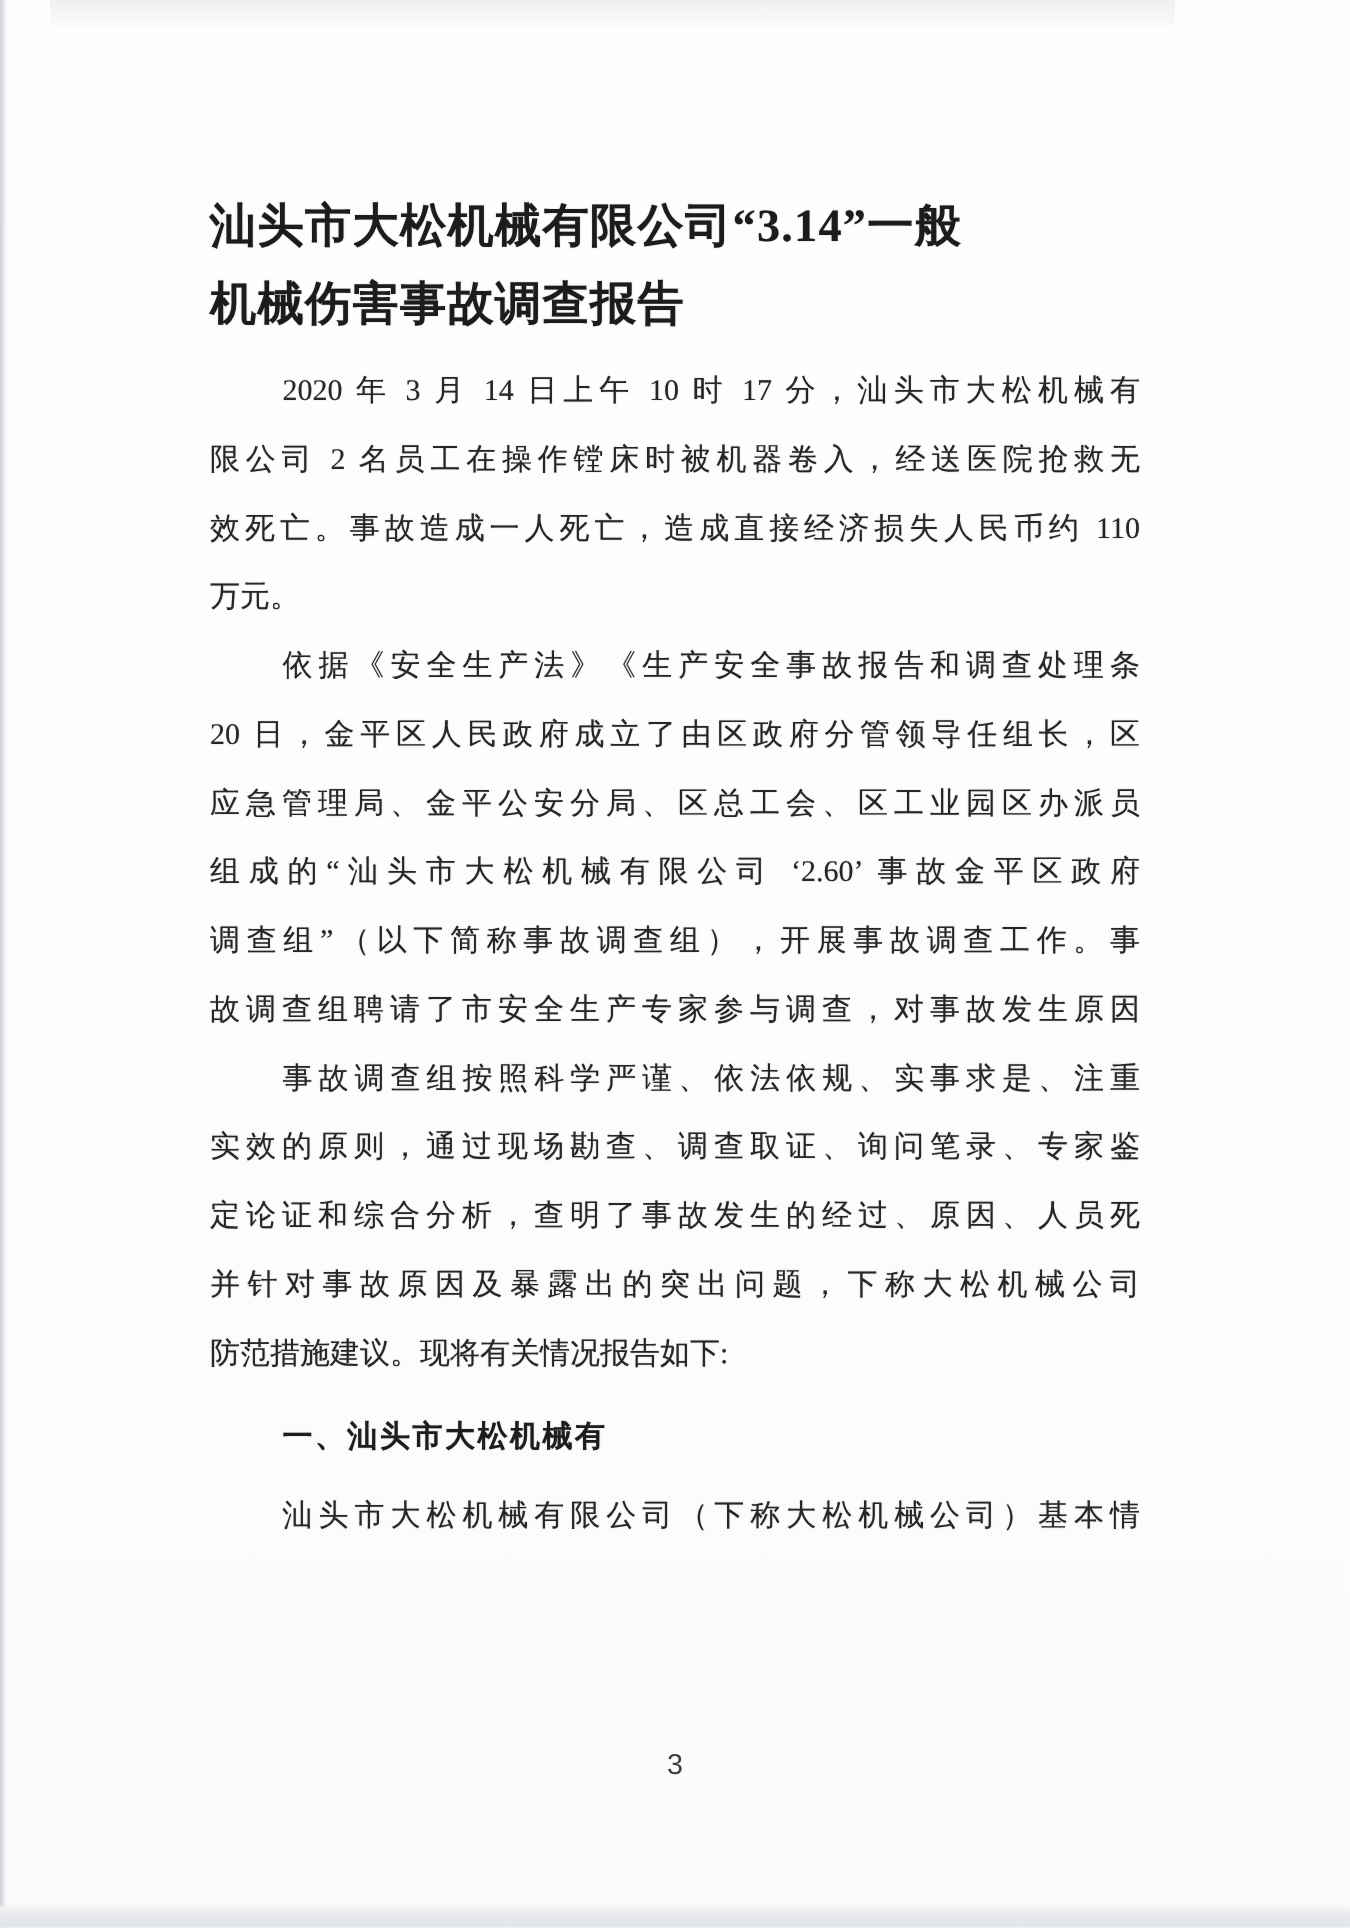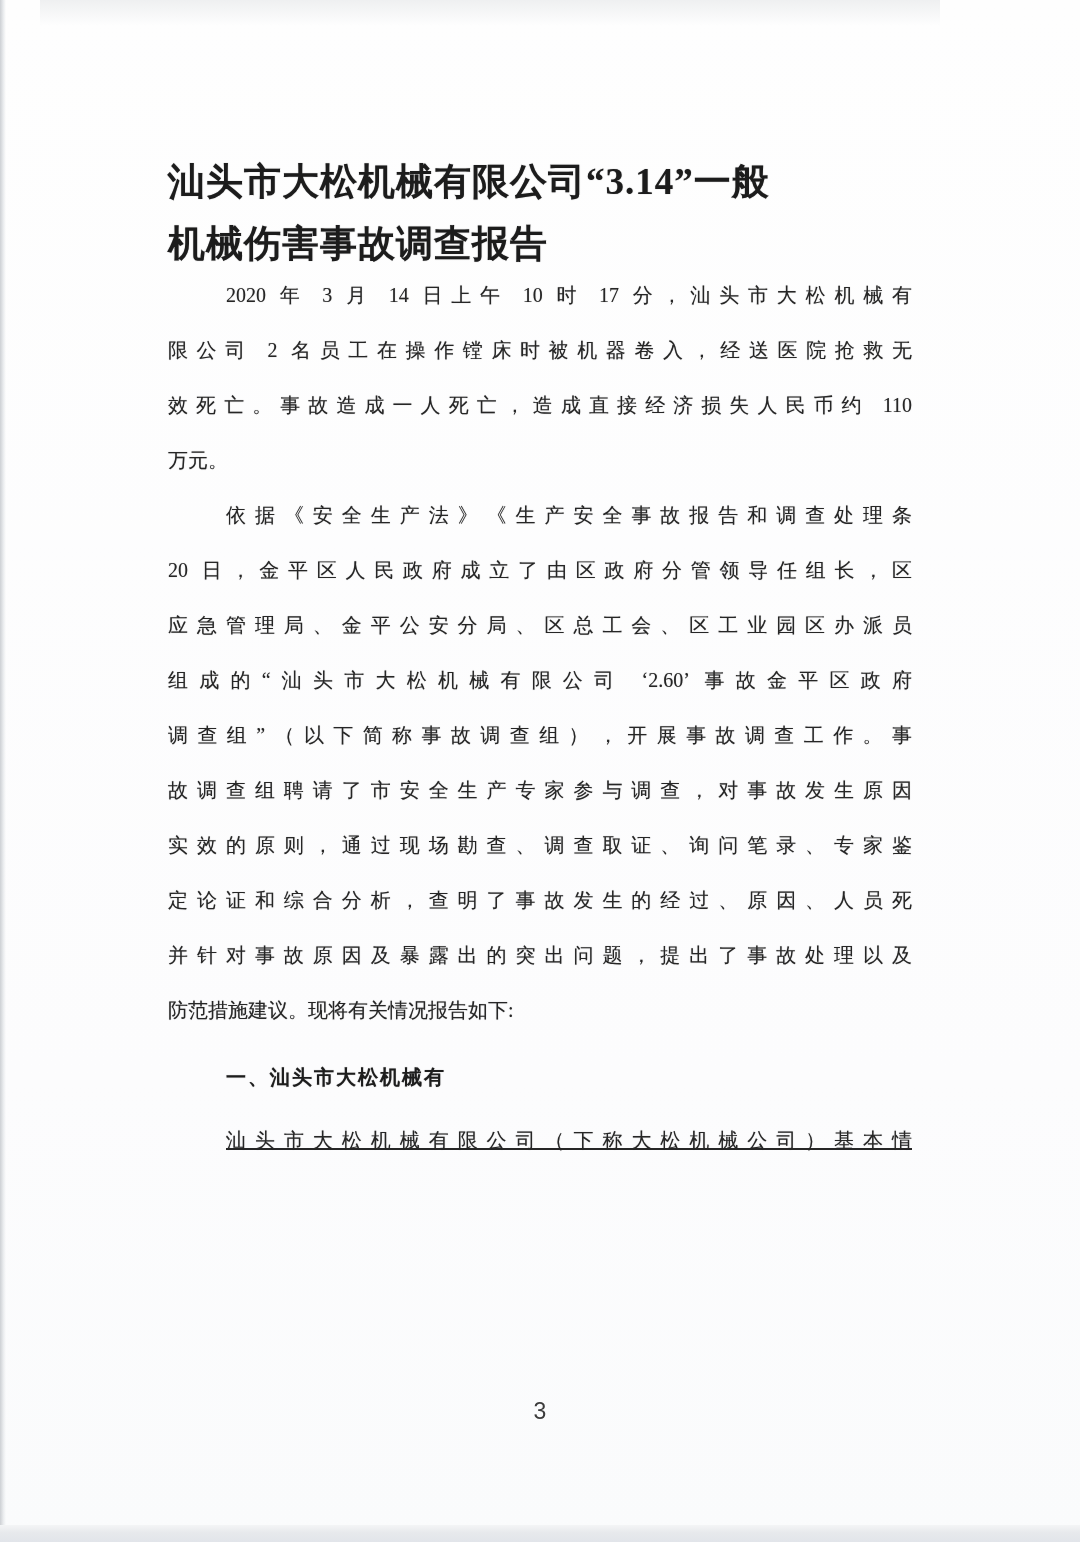--- a/index.html
+++ b/index.html
@@ -51,45 +51,45 @@
     font-size: 37px;
     line-height: 62px;
     letter-spacing: 1px;
     text-shadow: 0 0 1px rgba(25,25,25,0.45);
   }
   .title-line { display: block; white-space: nowrap; }
 
   .body-block {
     position: absolute;
     left: 168px;
-    top: 268px;
+    top: 286px;
     width: 744px;
     color: #262626;
-    font-size: 20px;
+    font-size: 24px;
     text-shadow: 0 0 1px rgba(35,35,35,0.4);
   }
   .line {
     height: 55px;
     line-height: 55px;
     white-space: nowrap;
   }
   .just {
     white-space: normal;
     text-align: justify;
     text-align-last: justify;
   }
   .indent { text-indent: 58px; }
 
   .heading {
     font-weight: bold;
     color: #1d1d1d;
     margin-top: 12px;
     letter-spacing: 2px;
   }
-  .closing { margin-top: 8px; text-decoration: underline; }
+  .closing { margin-top: 8px; }
 
   .page-number {
     position: absolute;
     left: 168px;
     top: 1398px;
     width: 744px;
     text-align: center;
     font-family: "Liberation Sans", "DejaVu Sans", sans-serif;
     font-size: 23px;
     color: #3c3c3c;
@@ -115,23 +115,24 @@
     <div class="line just">效死亡。事故造成一人死亡，造成直接经济损失人民币约 110</div>
     <div class="line">万元。</div>
 
     <div class="line just indent">依据《安全生产法》《生产安全事故报告和调查处理条</div>
     <div class="line just">20 日，金平区人民政府成立了由区政府分管领导任组长，区</div>
     <div class="line just">应急管理局、金平公安分局、区总工会、区工业园区办派员</div>
     <div class="line just">组成的“汕头市大松机械有限公司 ‘2.60’ 事故金平区政府</div>
     <div class="line just">调查组”（以下简称事故调查组），开展事故调查工作。事</div>
     <div class="line just">故调查组聘请了市安全生产专家参与调查，对事故发生原因</div>
 
+    <div class="line just indent">事故调查组按照科学严谨、依法依规、实事求是、注重</div>
     <div class="line just">实效的原则，通过现场勘查、调查取证、询问笔录、专家鉴</div>
     <div class="line just">定论证和综合分析，查明了事故发生的经过、原因、人员死</div>
-    <div class="line just">并针对事故原因及暴露出的突出问题，提出了事故处理以及</div>
+    <div class="line just">并针对事故原因及暴露出的突出问题，下称大松机械公司</div>
     <div class="line">防范措施建议。现将有关情况报告如下:</div>
 
     <div class="line heading indent">一、汕头市大松机械有</div>
 
     <div class="line just indent closing">汕头市大松机械有限公司（下称大松机械公司）基本情</div>
   </div>
 
   <div class="page-number">3</div>
 </div>
 

